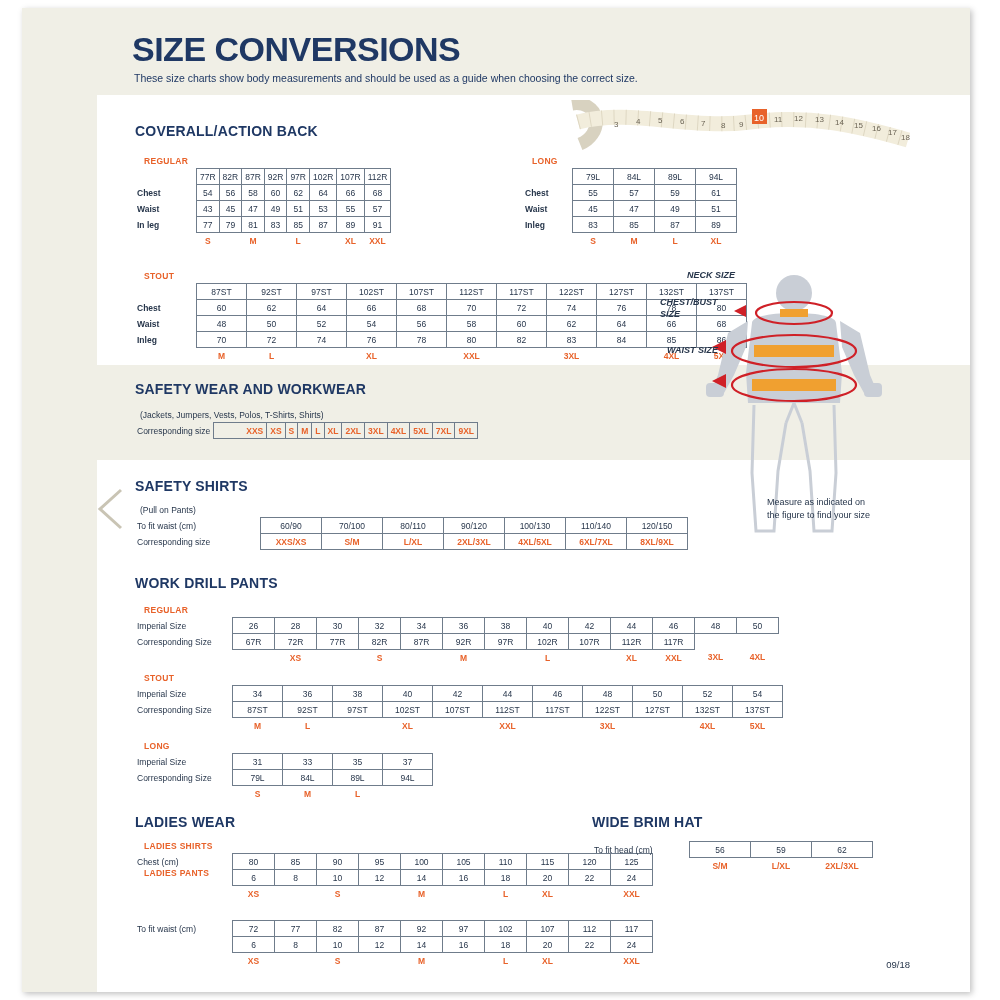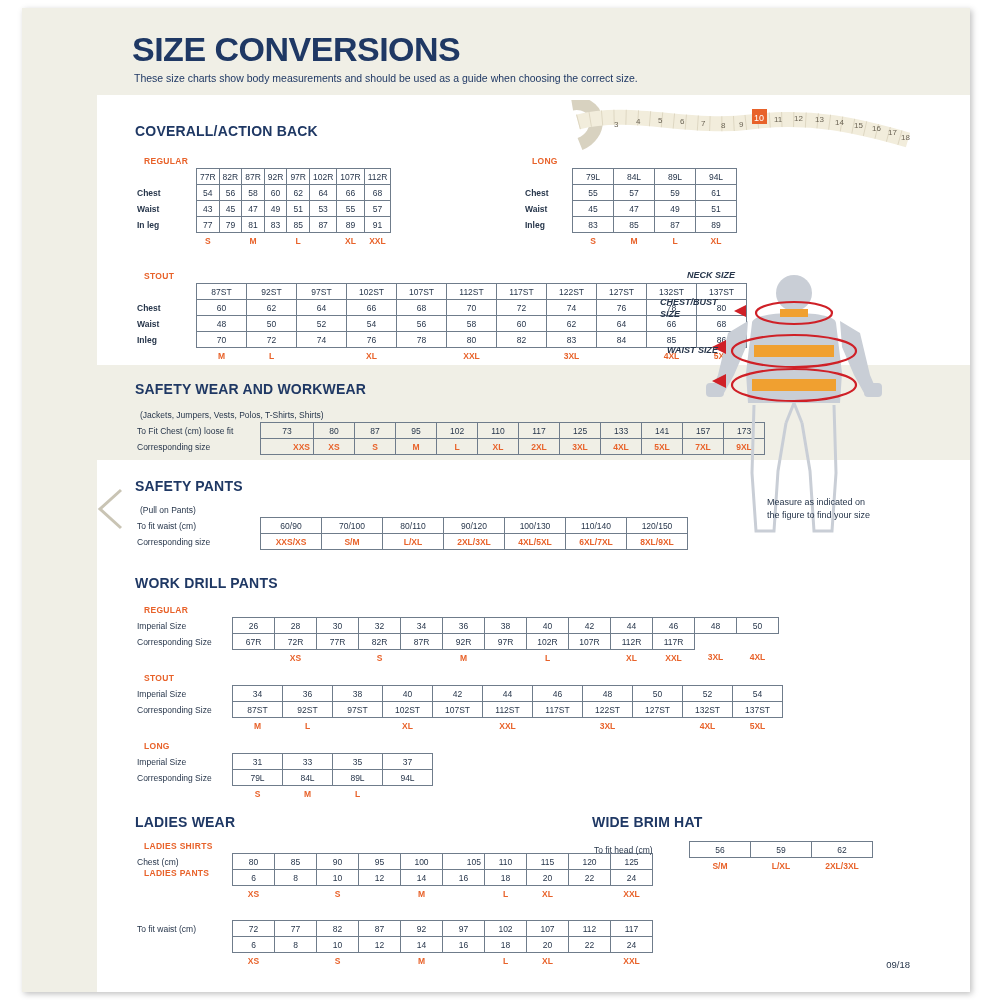--- a/index.html
+++ b/index.html
@@ -309,54 +309,39 @@
         <td>4XL</td>
         <td>5XL</td>
       </tr>
     </tbody>
       </table>
 
     <div class="sec-title" style="left:113px;top:373px;">SAFETY WEAR AND WORKWEAR</div>
     <div class="note" style="left:118px;top:402px;text-align:center;">(Jackets, Jumpers, Vests, Polos, T-Shirts, Shirts)</div>
     <table class="grid" style="left:113px;top:414px;">
       <tbody>
-          <tr>
-        <td class="lbl2" style="width:120px;">To Fit Chest (cm) loose fit</td>
-        <td style="width:34px;">73</td>
-        <td style="width:34px;">80</td>
-        <td style="width:34px;">87</td>
-        <td style="width:34px;">95</td>
-        <td style="width:34px;">102</td>
-        <td style="width:34px;">110</td>
-        <td style="width:34px;">117</td>
-        <td style="width:34px;">125</td>
-        <td style="width:34px;">133</td>
-        <td style="width:34px;">141</td>
-        <td style="width:34px;">157</td>
-        <td style="width:34px;">173</td>
-      </tr>
       <tr>
         <td class="lbl2">Corresponding size</td>
         <td style="color:#e8622a;font-weight:bold;padding-left:32px;">XXS</td>
         <td style="color:#e8622a;font-weight:bold;">XS</td>
         <td style="color:#e8622a;font-weight:bold;">S</td>
         <td style="color:#e8622a;font-weight:bold;">M</td>
         <td style="color:#e8622a;font-weight:bold;">L</td>
         <td style="color:#e8622a;font-weight:bold;">XL</td>
         <td style="color:#e8622a;font-weight:bold;">2XL</td>
         <td style="color:#e8622a;font-weight:bold;">3XL</td>
         <td style="color:#e8622a;font-weight:bold;">4XL</td>
         <td style="color:#e8622a;font-weight:bold;">5XL</td>
         <td style="color:#e8622a;font-weight:bold;">7XL</td>
         <td style="color:#e8622a;font-weight:bold;">9XL</td>
       </tr>
     </tbody>
       </table>
 
-    <div class="sec-title" style="left:113px;top:470px;">SAFETY PANTS</div>
+    <div class="sec-title" style="left:113px;top:470px;">SAFETY SHIRTS</div>
     <div class="note" style="left:118px;top:497px;">(Pull on Pants)</div>
     <table class="grid" style="left:113px;top:509px;">
       <tbody>
           <tr>
         <td class="lbl2" style="width:120px;">To fit waist (cm)</td>
         <td style="width:54px;">60/90</td>
         <td style="width:54px;">70/100</td>
         <td style="width:54px;">80/110</td>
         <td style="width:54px;">90/120</td>
         <td style="width:54px;">100/130</td>
@@ -516,21 +501,21 @@
     <div class="sub-head" style="left:122px;top:833px;">LADIES SHIRTS</div>
     <table class="grid" style="left:113px;top:845px;">
       <tbody>
           <tr>
         <td class="lbl2" style="width:92px;">Chest (cm)</td>
         <td style="width:35px;">80</td>
         <td style="width:35px;">85</td>
         <td style="width:35px;">90</td>
         <td style="width:35px;">95</td>
         <td style="width:35px;">100</td>
-        <td style="width:35px;text-align:right;">105</td>
+        <td style="width:35px;">105</td>
         <td style="width:35px;">110</td>
         <td style="width:35px;">115</td>
         <td style="width:35px;">120</td>
         <td style="width:35px;">125</td>
       </tr>
       <tr>
         <td class="lbl2"></td>
         <td>6</td>
         <td>8</td>
         <td>10</td>

